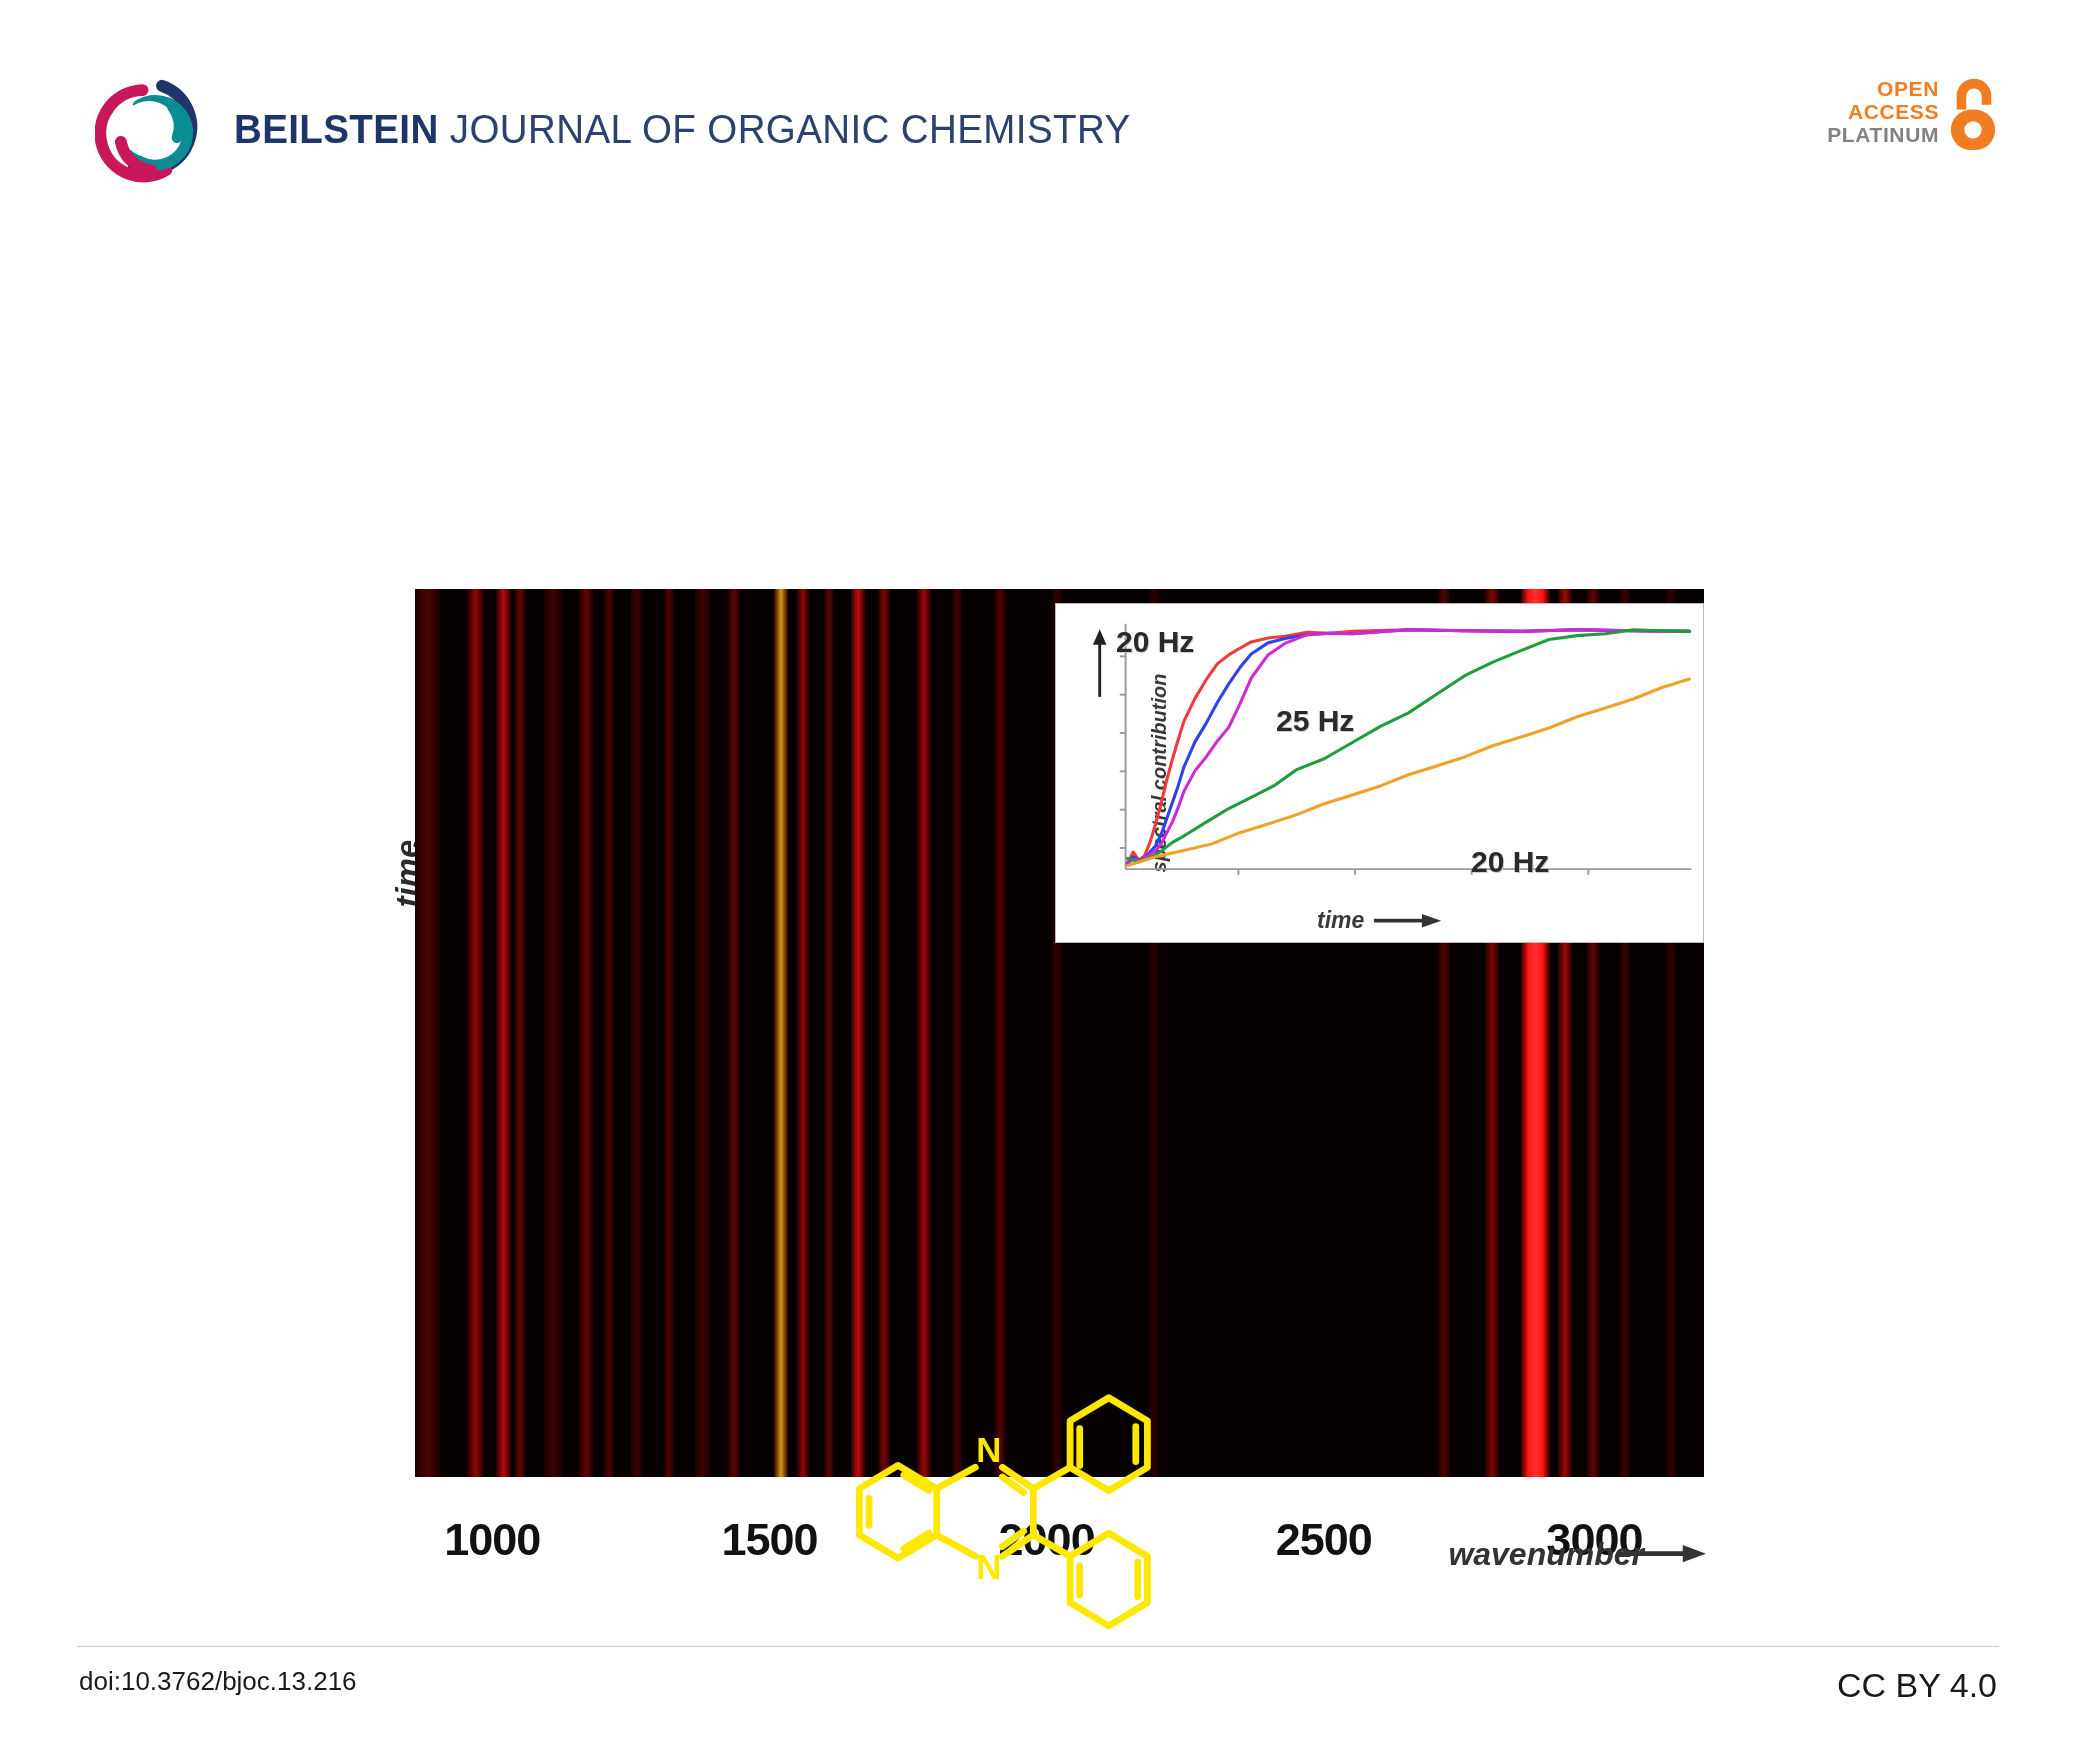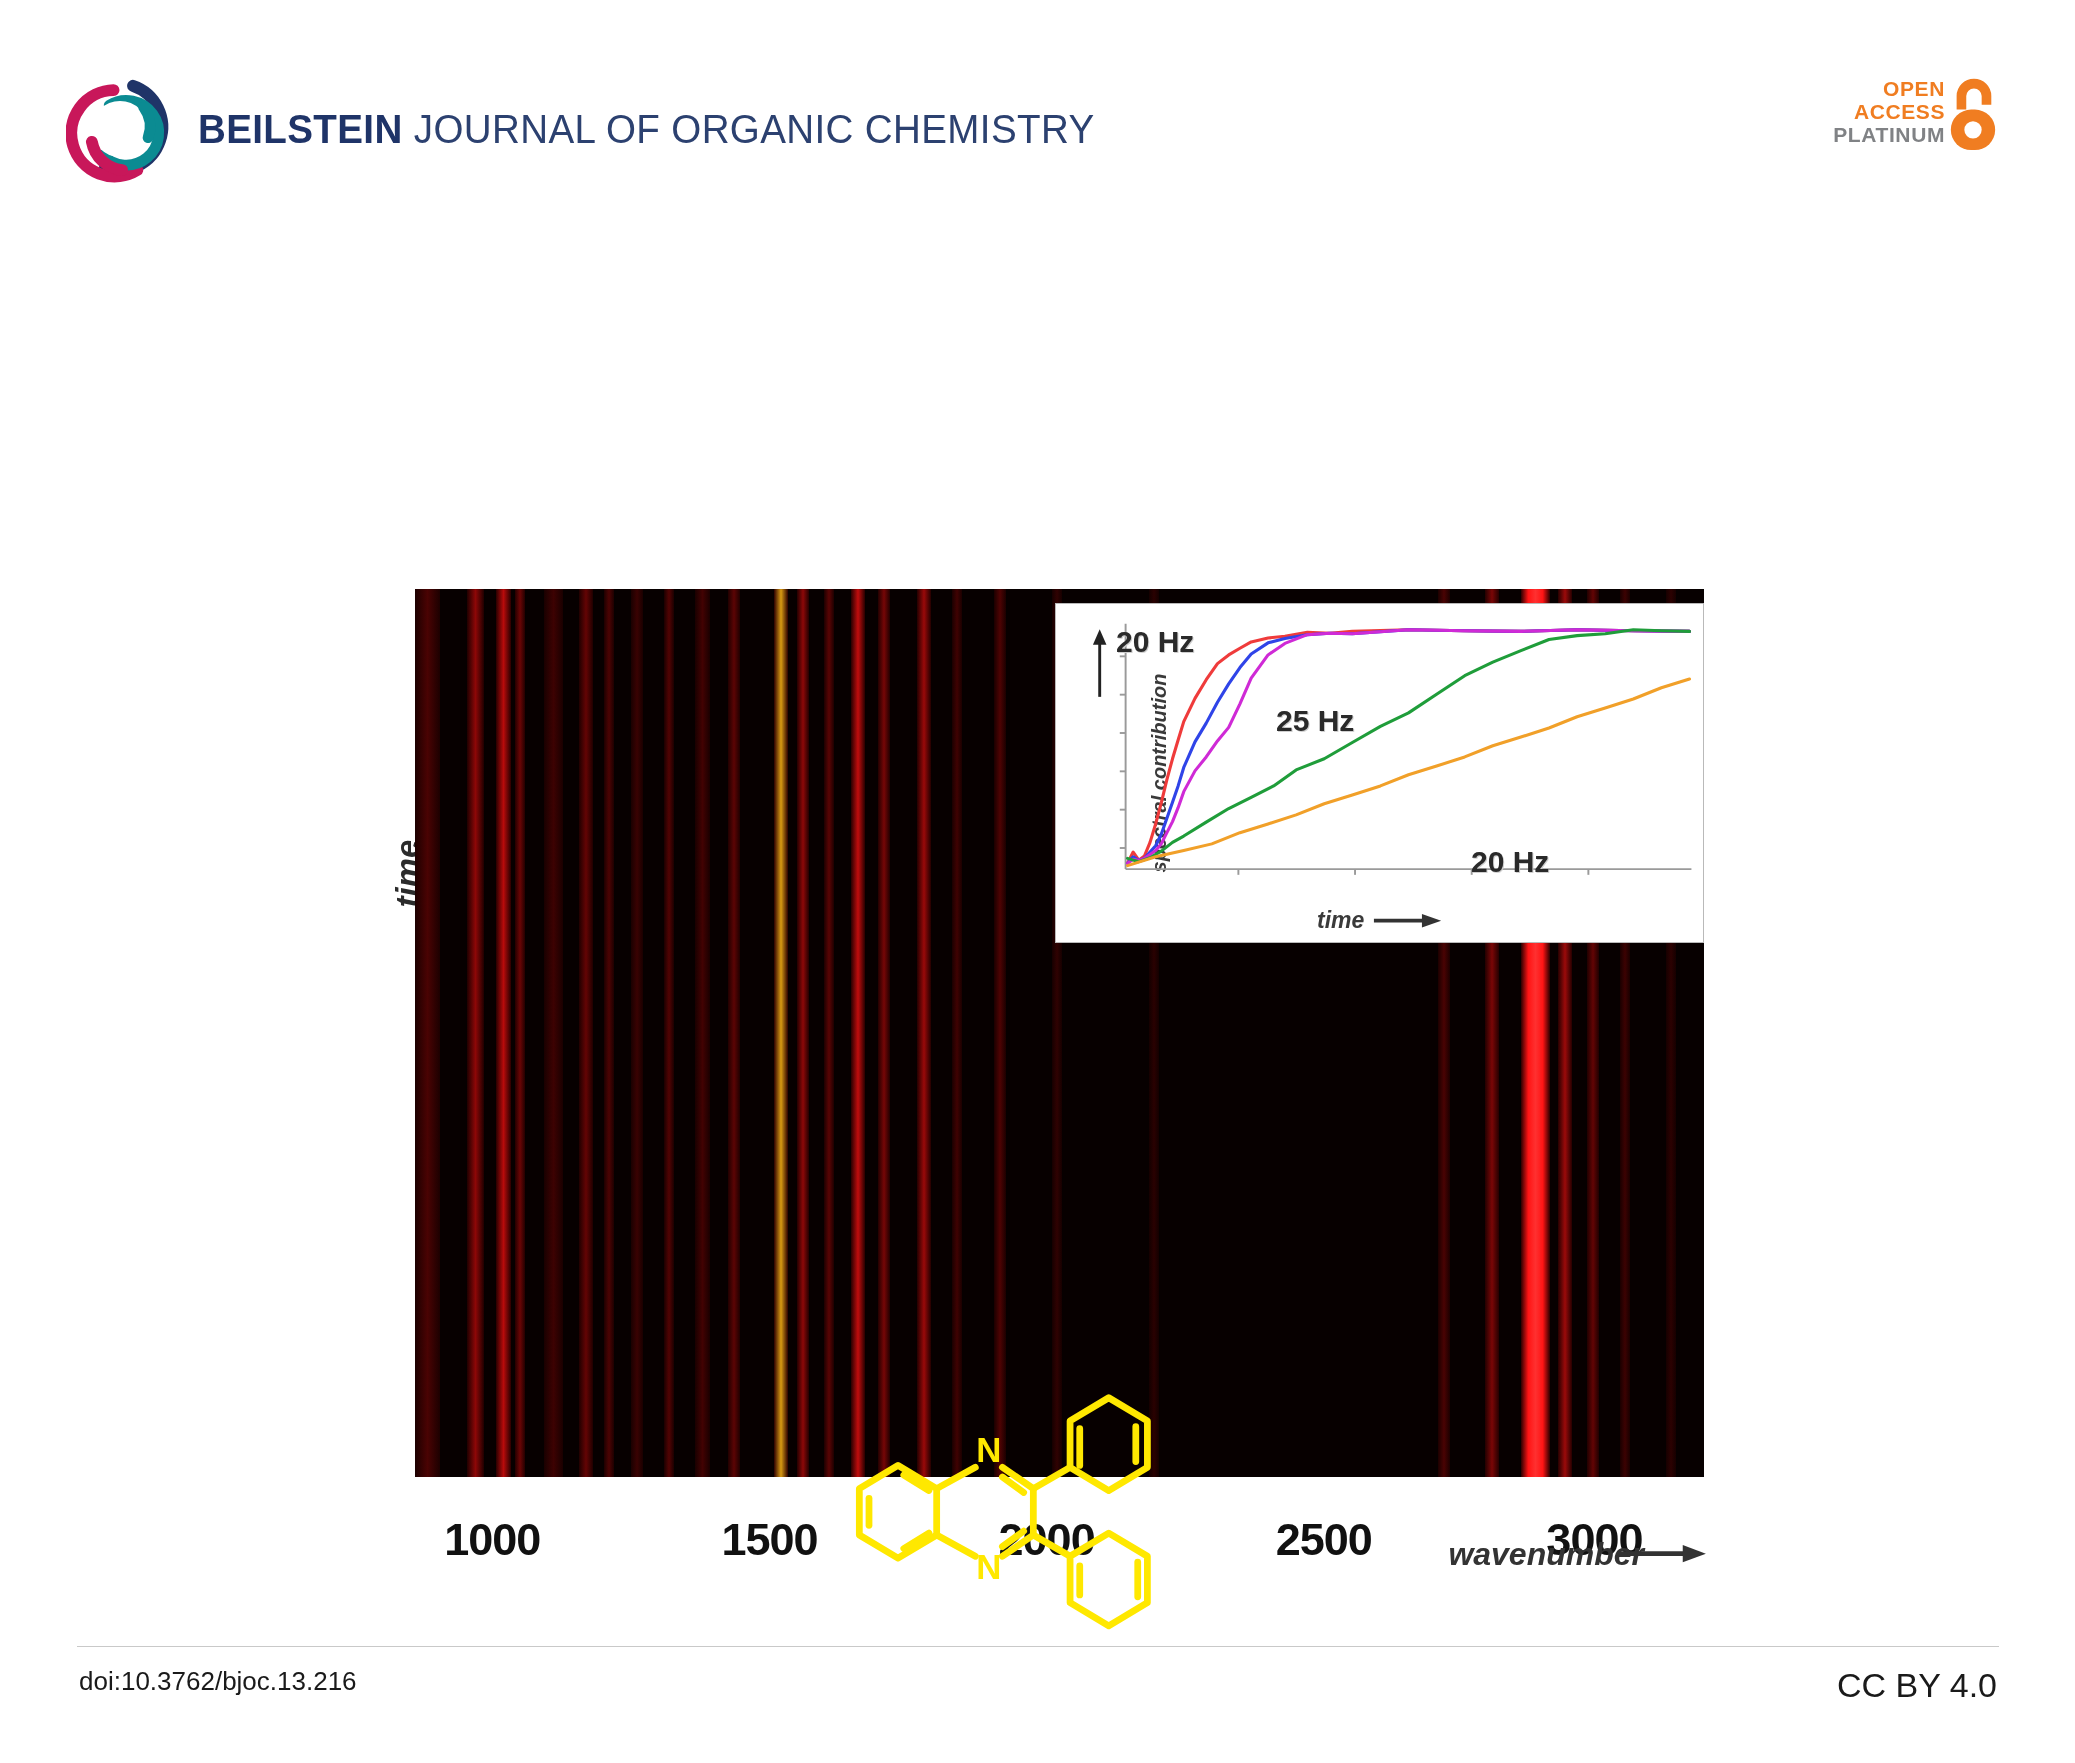--- a/index.html
+++ b/index.html
@@ -12,40 +12,40 @@
   }
   .page {
     position: relative;
     width: 2076px; height: 1763px;
     background: #ffffff;
   }
 
   
   .masthead {
     position: absolute;
-    left: 66px; top: 75px;
-    display: flex; align-items: center; gap: 24px;
+    left: 95px; top: 75px;
+    display: flex; align-items: center; gap: 31px;
   }
   .brandmark { width: 108px; height: 108px; display: block; }
   .masthead-title {
     font-size: 41px;
     letter-spacing: 0.4px;
     color: #1f3468;
     white-space: nowrap;
     font-stretch: condensed;
     transform: scaleX(0.94);
     transform-origin: left center;
   }
   .masthead-title .b-strong { font-weight: 700; color: #1f3468; }
   .masthead-title .b-light  { font-weight: 400; color: #2c4170; }
 
   .oa-badge {
     position: absolute;
     right: 75px; top: 73px;
-    display: flex; align-items: center; gap: 0;
+    display: flex; align-items: center; gap: 6px;
   }
   .oa-words { text-align: right; line-height: 1.08; }
   .oa-words div { font-weight: 700; font-size: 21px; letter-spacing: 0.6px; }
   .oa-open, .oa-access { color: #f07d21; }
   .oa-platinum { color: #808285; margin-left: 36px; }
   .oa-lock { width: 56px; height: 79px; display: block; }
 
   
   .article-title {
     position: absolute;

